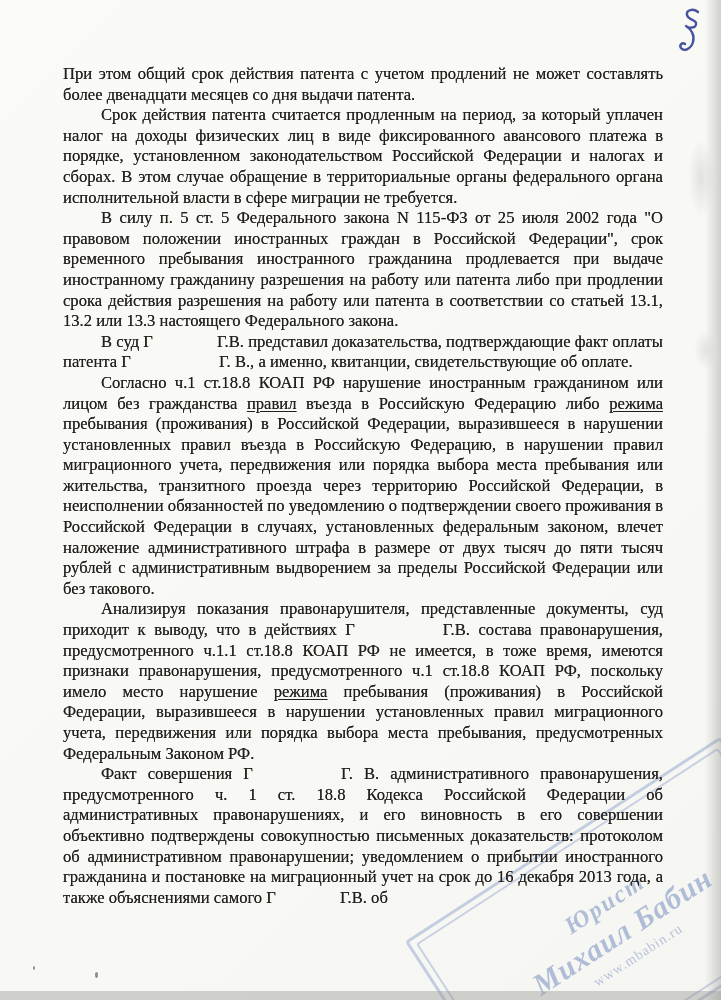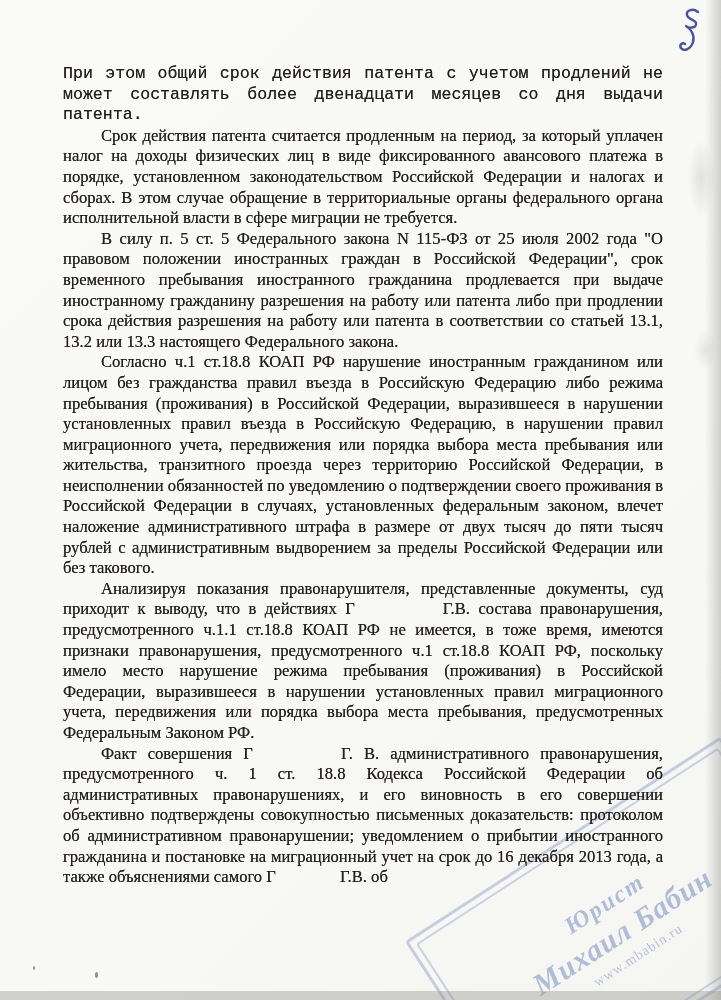--- a/index.html
+++ b/index.html
@@ -16,22 +16,22 @@
     position:absolute;
     left:63px;top:64px;width:600px;
     z-index:2;
     color:#221f1c;
     font-size:16.6px;
     line-height:20.6px;
     text-align:justify;
     text-shadow:0 0 0.6px rgba(20,18,15,.75);
   }
   .para{margin:0;text-indent:38px;}
-  .para.no-indent{text-indent:0;font-family:Liberation Mono, monospace;}
-  .u{text-underline-offset:2px;}
+  .para.no-indent{text-indent:0;}
+  .u{text-decoration:underline;text-underline-offset:2px;}
   .gap{display:inline-block;height:1px;vertical-align:baseline;}
   .gap-md{width:64px;}
   .gap-lg{width:88px;}
   
   .pagenum{position:absolute;left:674px;top:6px;width:34px;height:52px;z-index:3;}
   
   .stamp{
     position:absolute;
     left:432px;top:822px;
     width:370px;height:205px;
@@ -94,20 +94,23 @@
 
     <p class="para">
       <span>Срок действия патента считается продленным на период, за который уплачен налог на доходы физических лиц в виде фиксированного авансового платежа в порядке, установленном законодательством Российской Федерации и налогах и сборах. В этом случае обращение в территориальные органы федерального органа исполнительной власти в сфере миграции не требуется.</span>
     </p>
 
     <p class="para">
       <span>В силу п. 5 ст. 5 Федерального закона N 115-ФЗ от 25 июля 2002 года "О правовом положении иностранных граждан в Российской Федерации", срок временного пребывания иностранного гражданина продлевается при выдаче иностранному гражданину разрешения на работу или патента либо при продлении срока действия разрешения на работу или патента в соответствии со статьей 13.1, 13.2 или 13.3 настоящего Федерального закона.</span>
     </p>
 
 
+    <p class="para">
+      <span>В суд Г</span><span class="gap gap-md"></span><span>Г.В. представил доказательства, подтверждающие факт оплаты патента Г</span><span class="gap gap-lg"></span><span>Г. В., а именно, квитанции, свидетельствующие об оплате.</span>
+    </p>
 
     <p class="para">
       <span>Согласно ч.1 ст.18.8 КОАП РФ нарушение иностранным гражданином или лицом без гражданства </span><span class="u">правил</span><span> въезда в Российскую Федерацию либо </span><span class="u">режима</span><span> пребывания (проживания) в Российской Федерации, выразившееся в нарушении установленных правил въезда в Российскую Федерацию, в нарушении правил миграционного учета, передвижения или порядка выбора места пребывания или жительства, транзитного проезда через территорию Российской Федерации, в неисполнении обязанностей по уведомлению о подтверждении своего проживания в Российской Федерации в случаях, установленных федеральным законом, влечет наложение административного штрафа в размере от двух тысяч до пяти тысяч рублей с административным выдворением за пределы Российской Федерации или без такового.</span>
     </p>
 
     <p class="para">
       <span>Анализируя показания правонарушителя, представленные документы, суд приходит к выводу, что в действиях Г</span><span class="gap gap-lg"></span><span>Г.В. состава правонарушения, предусмотренного ч.1.1 ст.18.8 КОАП РФ не имеется, в тоже время, имеются признаки правонарушения, предусмотренного ч.1 ст.18.8 КОАП РФ, поскольку имело место нарушение </span><span class="u">режима</span><span> пребывания (проживания) в Российской Федерации, выразившееся в нарушении установленных правил миграционного учета, передвижения или порядка выбора места пребывания, предусмотренных Федеральным Законом РФ.</span>
     </p>
 
     <p class="para">

